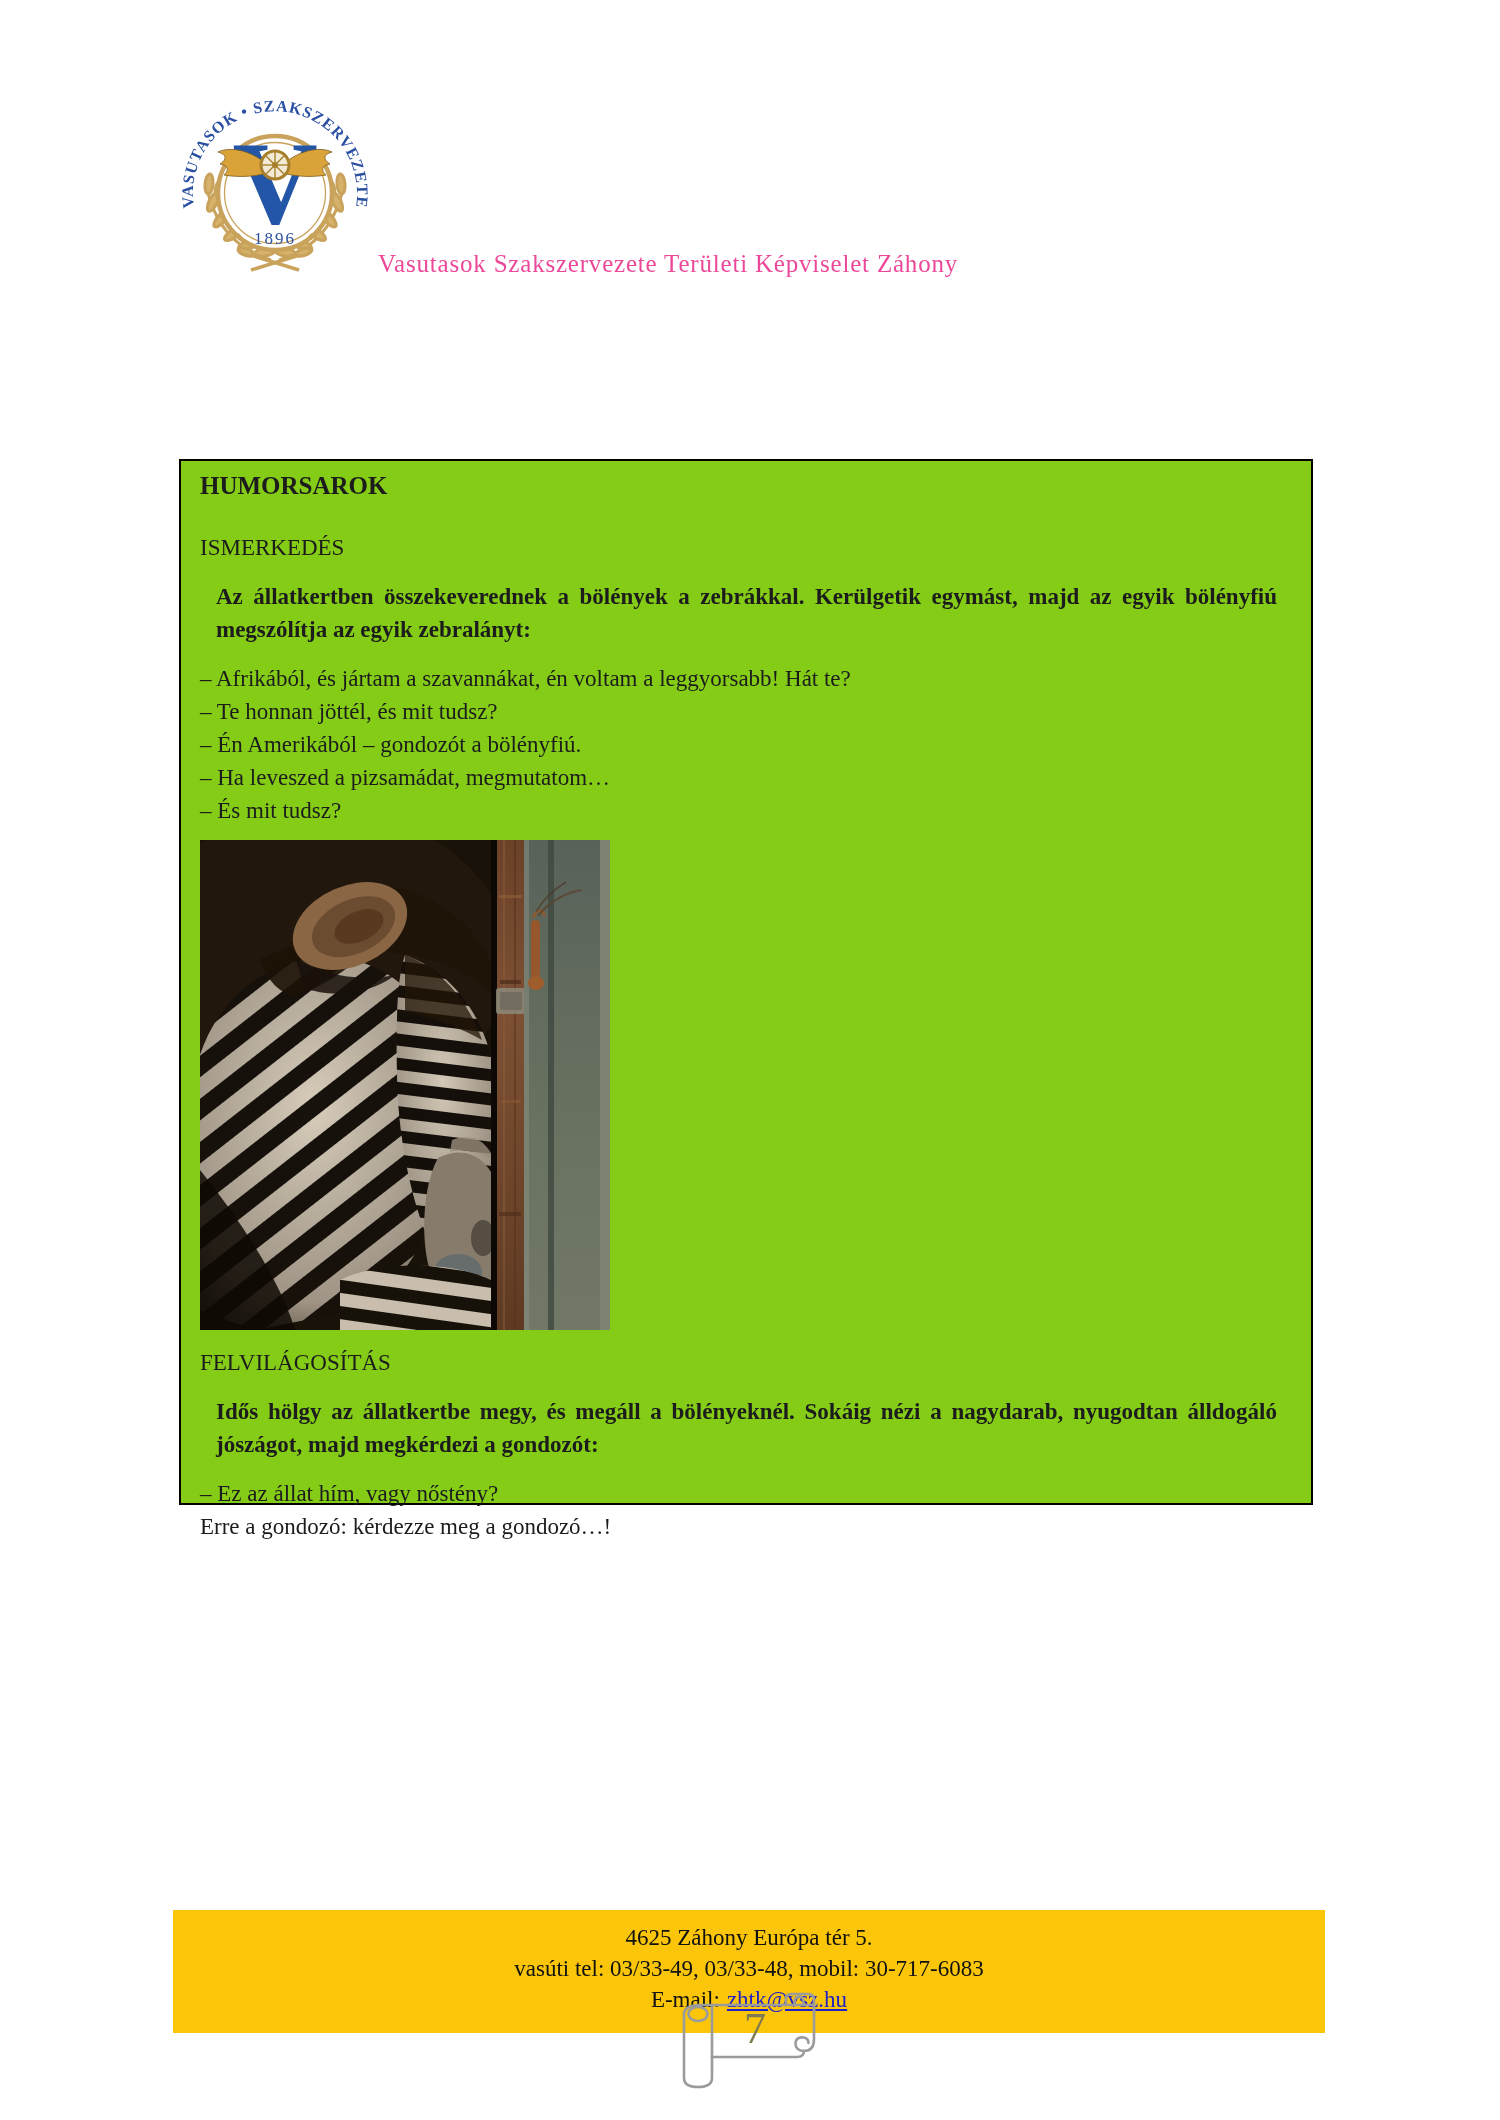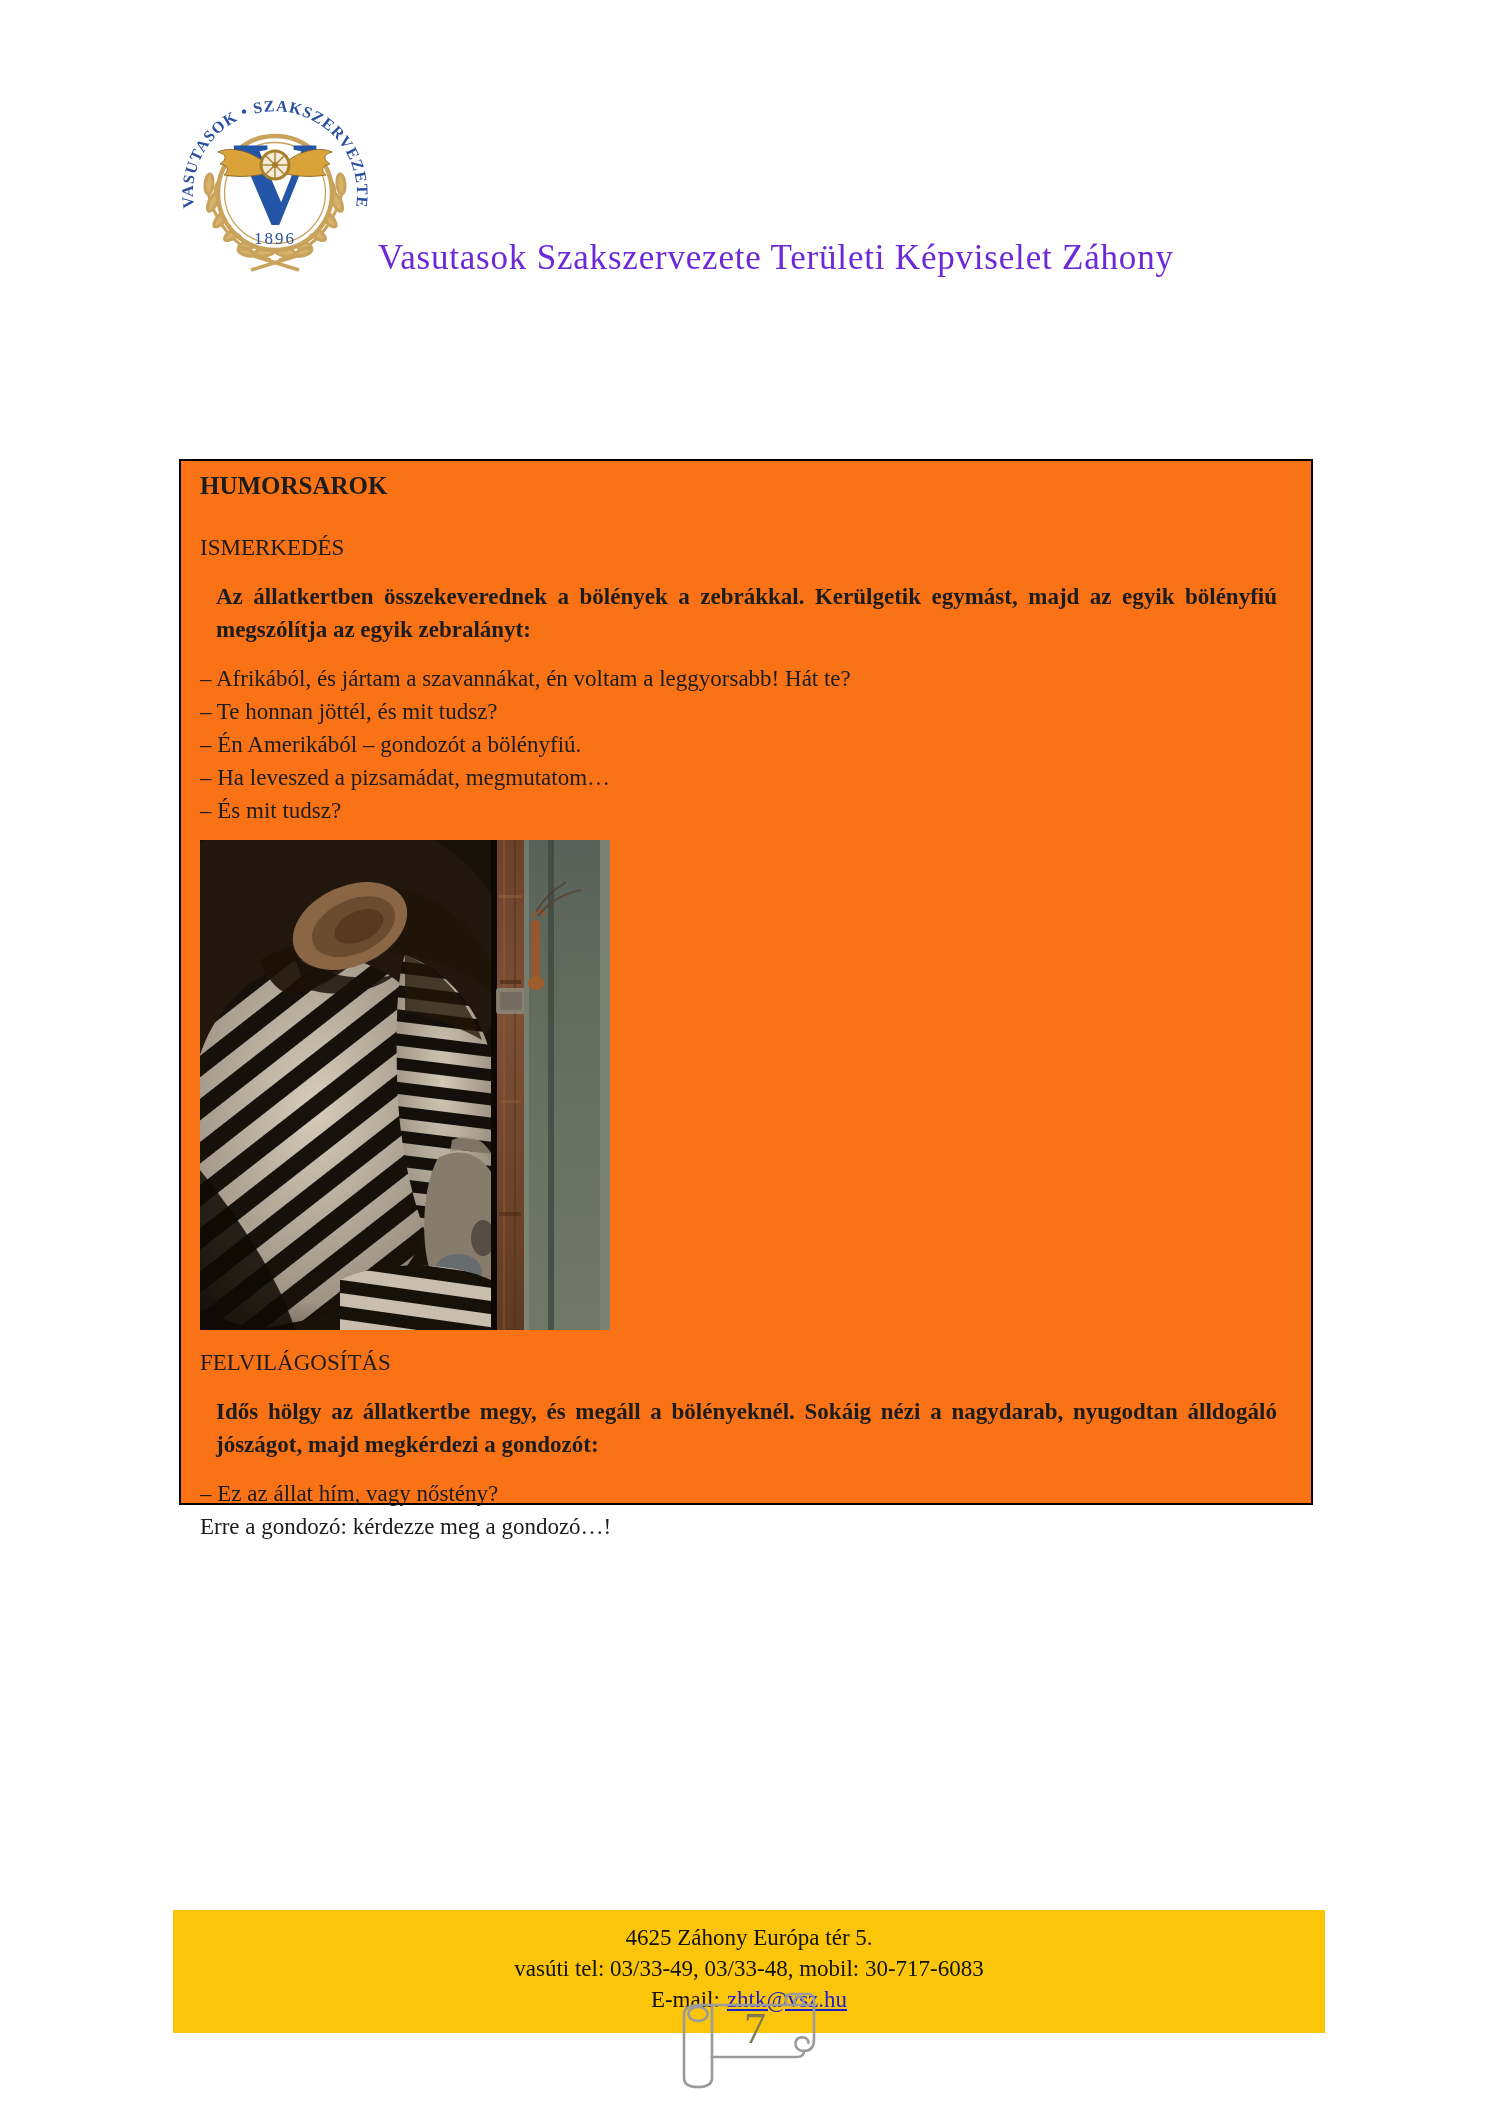--- a/index.html
+++ b/index.html
@@ -3,27 +3,27 @@
 <meta charset="utf-8">
 <style>
   html,body{margin:0;padding:0;background:#ffffff;}
   .page{
     position:relative;width:1500px;height:2120px;background:#ffffff;
     font-family:"Liberation Serif",serif;color:#1c1c1c;overflow:hidden;
   }
   
   .logo-svg{position:absolute;left:170px;top:88px;}
   .page-title{
-    position:absolute;left:378px;top:238px;font-size:35px;letter-spacing:0.8px;
-    white-space:nowrap;color:#6d28d9;
+    position:absolute;left:378px;top:250px;font-size:25px;letter-spacing:0.8px;
+    white-space:nowrap;color:#ec4899;
   }
   
   .humor-box{
     position:absolute;left:179px;top:459px;width:1134px;height:1046px;
-    border:2px solid #000;box-sizing:border-box;background:#f97316;
+    border:2px solid #000;box-sizing:border-box;background:#84cc16;
     padding:8px 18px 0 19px;font-size:23px;line-height:33px;
   }
   .box-title{font-weight:bold;font-size:25px;line-height:30px;margin:2px 0 30px;}
   .section-heading{margin:16px 0 5px;}
   .para{text-align:justify;margin:16px;font-weight:bold;}
   .dialog-line{margin:0;}
   .zebra-photo{display:block;width:410px;height:490px;margin:13px 0 10px 0;}
   
   .footer-bar{
     position:absolute;left:173px;top:1910px;width:1152px;height:123px;

